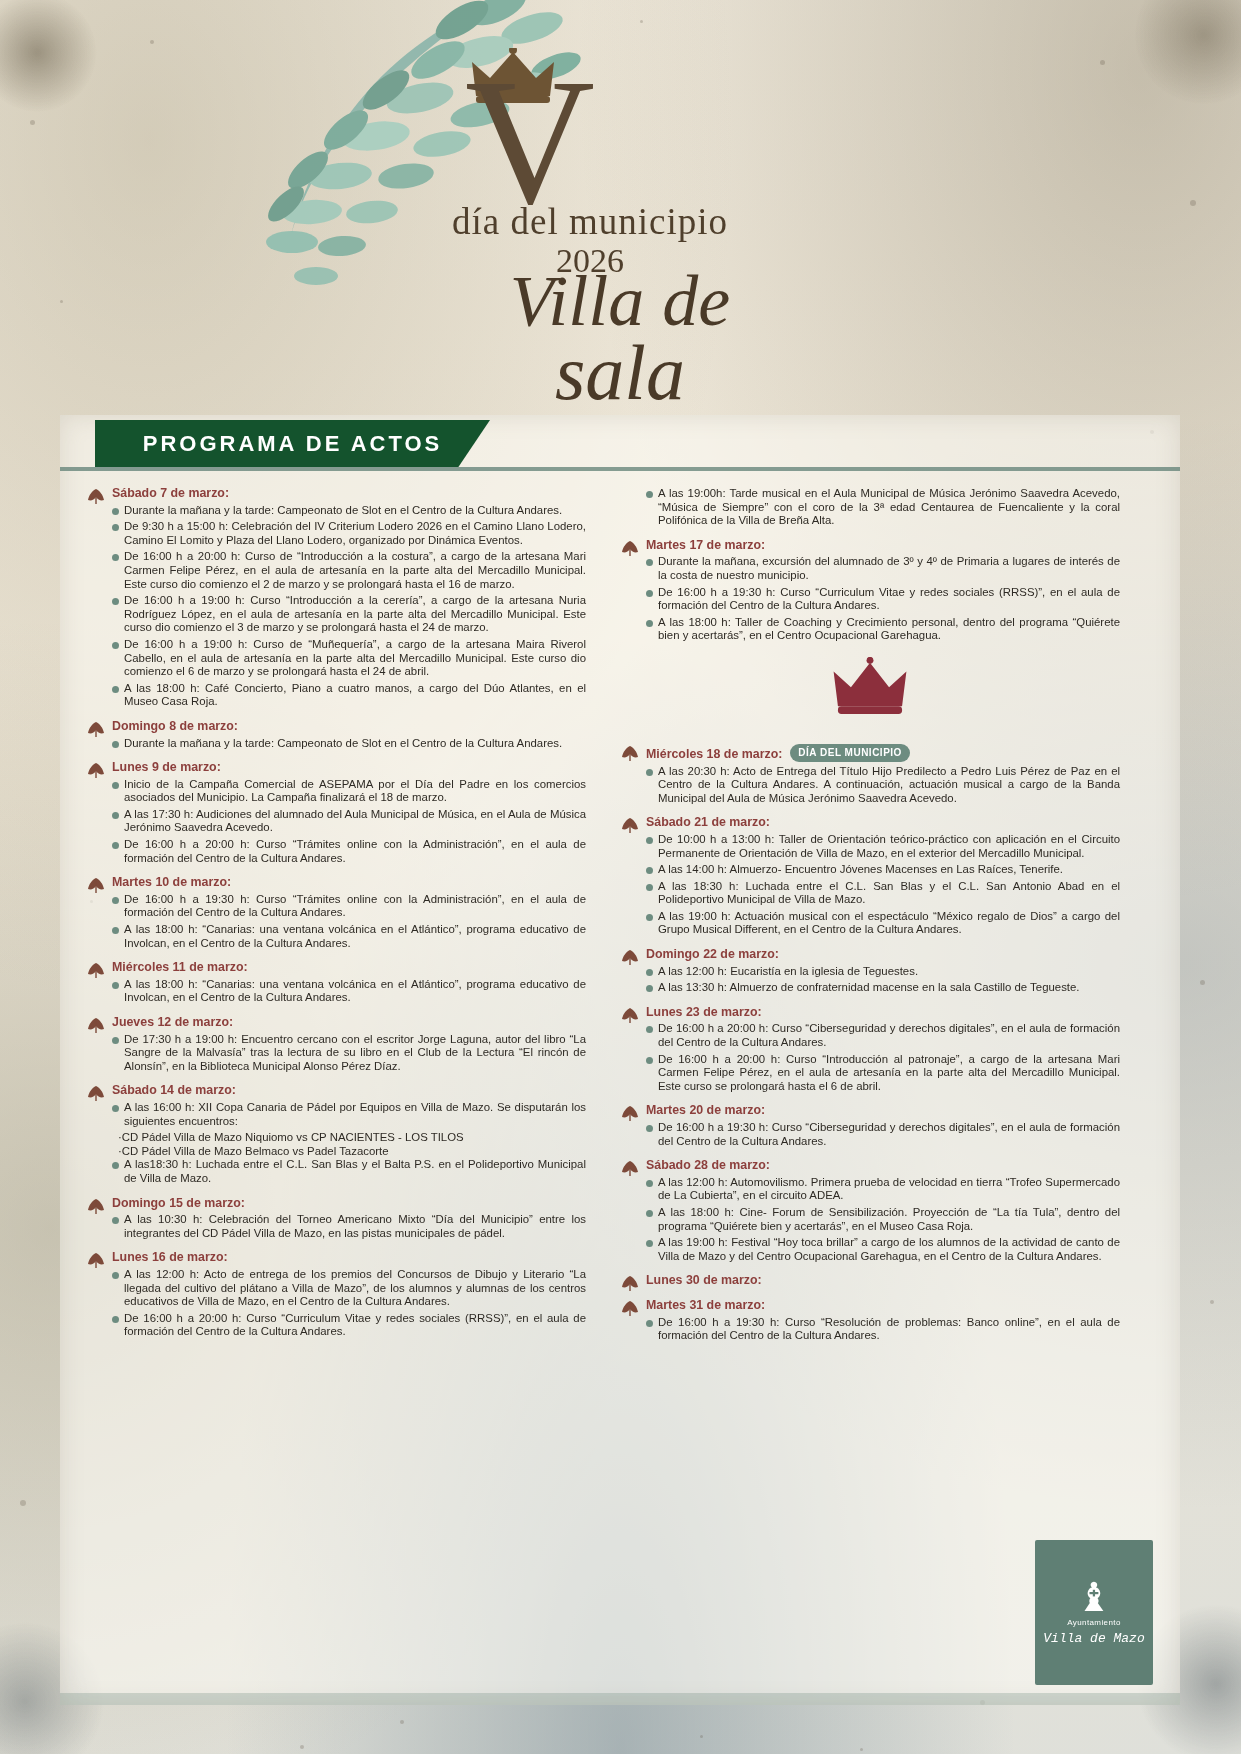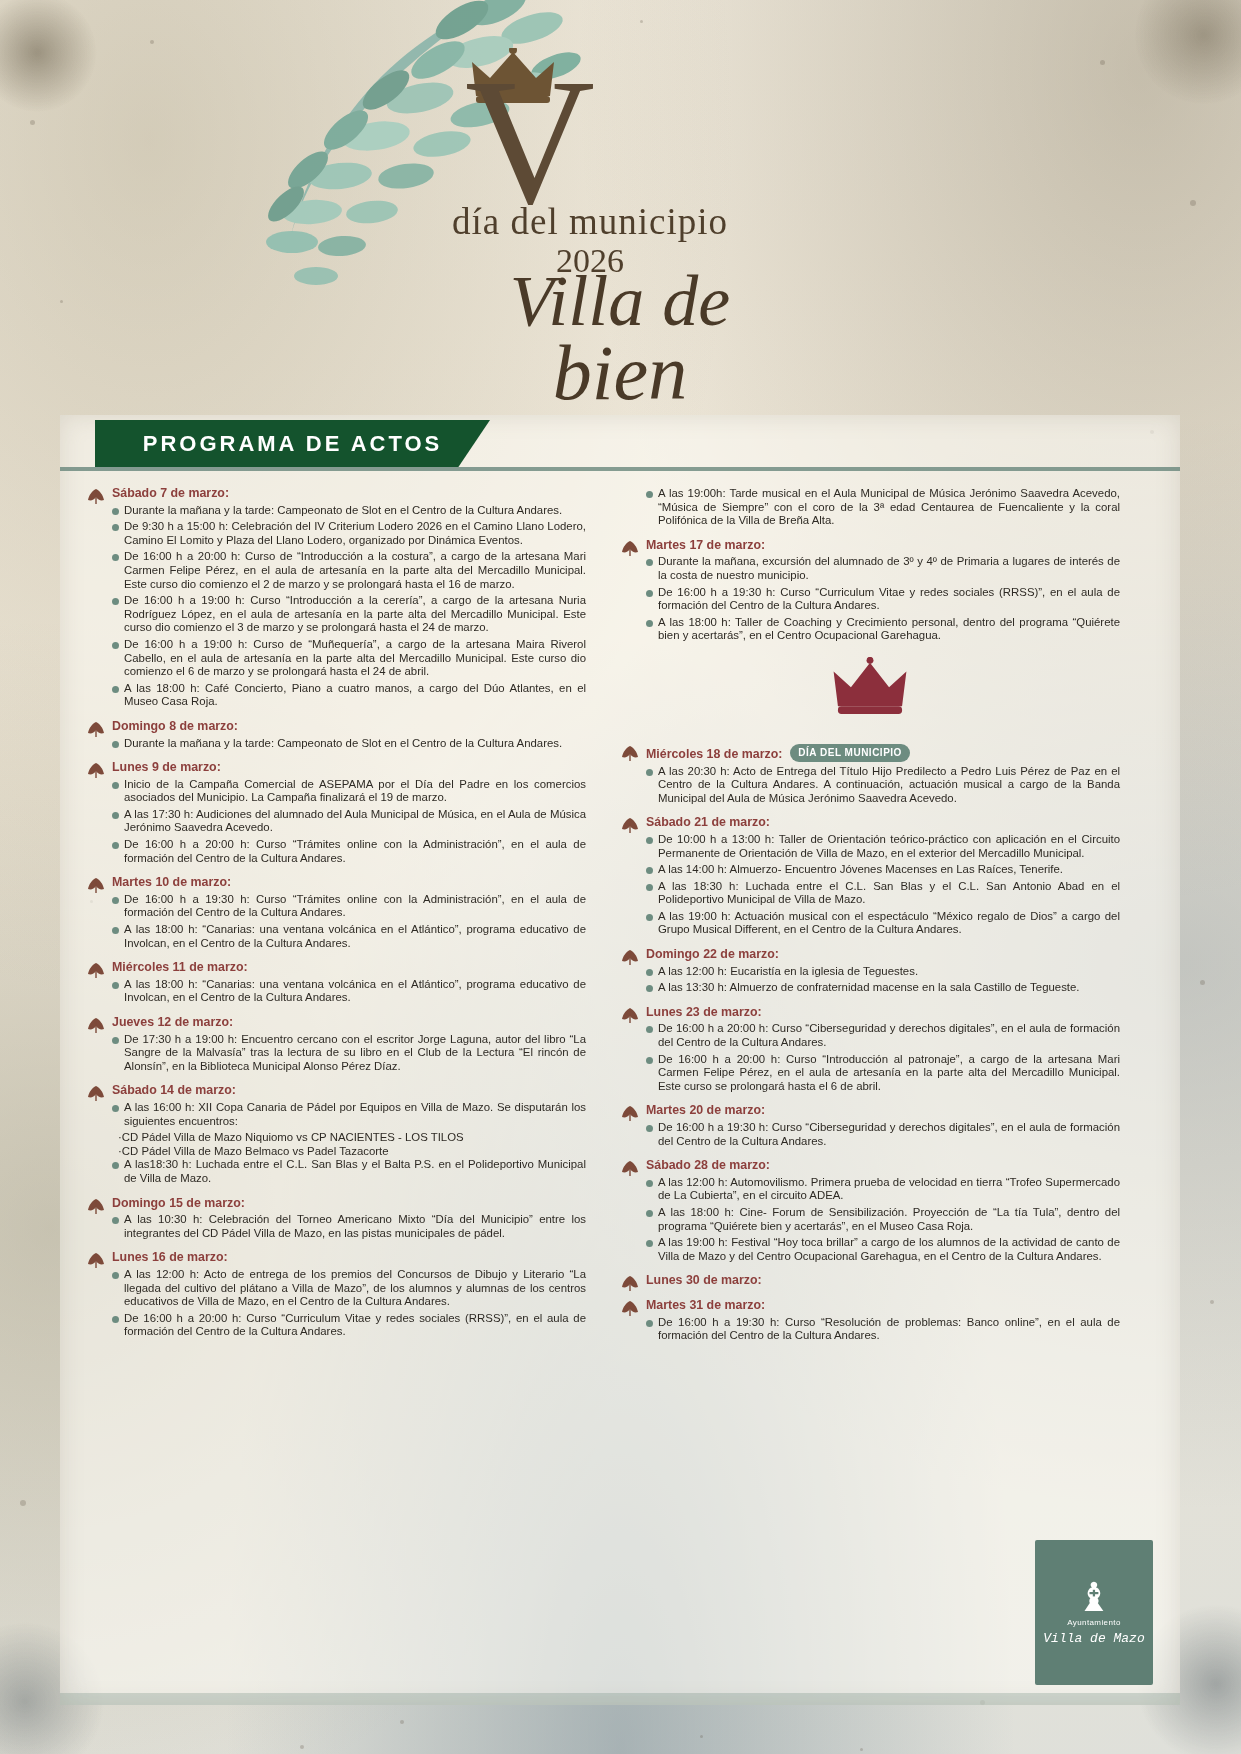--- a/index.html
+++ b/index.html
@@ -172,21 +172,21 @@
     <circle cx="45" cy="2" r="4" fill="#6d5434"></circle>
   </svg>
 
   <div class="bigV">V</div>
 
   <div class="dia-muni">
     <span>día del municipio</span>
   </div>
   <div class="year">2026</div>
   <div class="villa">Villa de</div>
-  <div class="mazo">bien</div>
+  <div class="mazo">sala</div>
 </div>
 
 <div id="banner">PROGRAMA DE ACTOS</div>
 <div id="bannerline"></div>
 
 <div class="col" id="colL">
     <div class="daygroup">
       <svg class="leaf" viewBox="0 0 20 17">
         <path d="M10 1 C6 3 3 7 2 12 C5 13 8 12 10 9 C12 12 15 13 18 12 C17 7 14 3 10 1 Z" fill="#7d4a3a"></path>
         <path d="M10 2 L10 16" stroke="#7d4a3a" stroke-width="1.4"></path>
@@ -206,21 +206,21 @@
       </svg>
       <div class="dayhead">Domingo 8 de marzo:</div>
       <div class="ev">Durante la mañana y la tarde: Campeonato de Slot en el Centro de la Cultura Andares.</div>
     </div>
     <div class="daygroup">
       <svg class="leaf" viewBox="0 0 20 17">
         <path d="M10 1 C6 3 3 7 2 12 C5 13 8 12 10 9 C12 12 15 13 18 12 C17 7 14 3 10 1 Z" fill="#7d4a3a"></path>
         <path d="M10 2 L10 16" stroke="#7d4a3a" stroke-width="1.4"></path>
       </svg>
       <div class="dayhead">Lunes 9 de marzo:</div>
-      <div class="ev">Inicio de la Campaña Comercial de ASEPAMA por el Día del Padre en los comercios asociados del Municipio. La Campaña finalizará el 19 de marzo.</div>
+      <div class="ev">Inicio de la Campaña Comercial de ASEPAMA por el Día del Padre en los comercios asociados del Municipio. La Campaña finalizará el 18 de marzo.</div>
       <div class="ev">A las 17:30 h: Audiciones del alumnado del Aula Municipal de Música, en el Aula de Música Jerónimo Saavedra Acevedo.</div>
       <div class="ev">De 16:00 h a 20:00 h: Curso “Trámites online con la Administración”, en el aula de formación del Centro de la Cultura Andares.</div>
     </div>
     <div class="daygroup">
       <svg class="leaf" viewBox="0 0 20 17">
         <path d="M10 1 C6 3 3 7 2 12 C5 13 8 12 10 9 C12 12 15 13 18 12 C17 7 14 3 10 1 Z" fill="#7d4a3a"></path>
         <path d="M10 2 L10 16" stroke="#7d4a3a" stroke-width="1.4"></path>
       </svg>
       <div class="dayhead">Martes 10 de marzo:</div>
       <div class="ev">De 16:00 h a 19:30 h: Curso “Trámites online con la Administración”, en el aula de formación del Centro de la Cultura Andares.</div>

